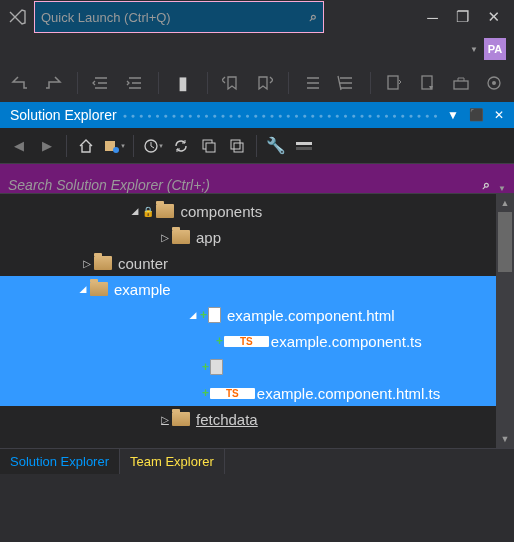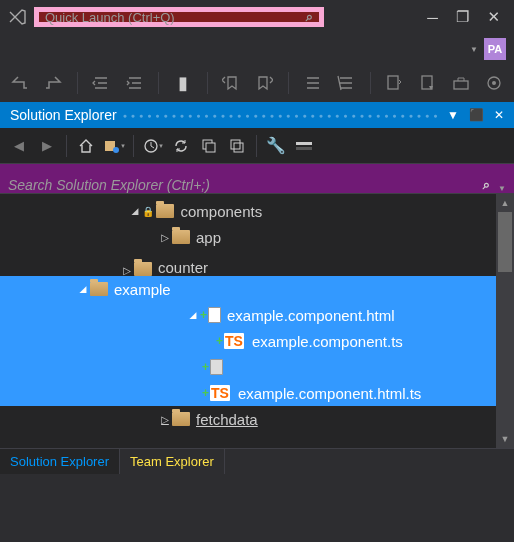--- a/index.html
+++ b/index.html
@@ -1,21 +1,21 @@
 <!DOCTYPE html>
 <html><head>
 <meta charset="utf-8">
 <style>
   * { box-sizing: border-box; margin: 0; padding: 0; font-family: 'Segoe UI', sans-serif; }
   body { background: #2d2d30; color: #ccc; width: 514px; height: 542px; overflow: hidden; font-size: 13px; }
   
   
   .titlebar { display: flex; align-items: center; height: 34px; padding: 0 6px; gap: 4px; }
   .vs-logo { width: 24px; height: 24px; display: flex; align-items: center; justify-content: center; color: #999; }
-  .quick-launch { flex: 0 0 290px; height: 20px; border: 5px solid #f9a8d4; background: #7f1d1d; display: flex; align-items: center; padding: 0 6px; color: #999; font-size: 13px; }
+  .quick-launch { flex: 0 0 290px; height: 32px; border: 1px solid #f9a8d4; background: #0c4a6e; display: flex; align-items: center; padding: 0 6px; color: #999; font-size: 13px; }
   .quick-launch input { flex: 1; background: transparent; border: none; color: #ccc; outline: none; font-size: 13px; }
   .quick-launch input::placeholder { color: #999; }
   .window-controls { margin-left: auto; display: flex; gap: 18px; align-items: center; padding-right: 8px; }
   .window-controls span { cursor: pointer; color: #ccc; font-size: 15px; }
   
   
   .accountbar { display: flex; align-items: center; justify-content: flex-end; height: 30px; padding-right: 8px; gap: 6px; }
   .username { font-size: 13px; color: #ccc; }
   .dropdown-arrow { font-size: 8px; color: #999; }
   .avatar { width: 22px; height: 22px; background: #b084d9; color: #fff; display: flex; align-items: center; justify-content: center; font-size: 11px; font-weight: 600; }
@@ -52,21 +52,21 @@
   .tree-row.selected { background: #3399ff; color: #fff; }
   .arrow { width: 14px; display: inline-flex; justify-content: center; font-size: 12px; color: #ccc; transform-origin: center; }
   .arrow.expanded::before { content: '◢'; font-size: 9px; }
   .arrow.collapsed::before { content: '▷'; font-size: 10px; }
   .tree-row.selected .arrow { color: #fff; }
   .folder-icon { width: 18px; height: 14px; background: linear-gradient(180deg,#dcb67a 0%,#c09553 100%); border-radius: 1px; margin-right: 6px; position: relative; }
   .folder-icon::before { content: ''; position: absolute; top: -3px; left: 0; width: 8px; height: 3px; background: #dcb67a; border-radius: 1px 1px 0 0; }
   .lock-icon { font-size: 10px; color: #5aa7e0; margin-right: 2px; }
   .file-icon { width: 13px; height: 16px; background: #ddd; border-radius: 1px; margin-right: 6px; position: relative; border: 1px solid #999; }
   .file-icon.html { background: #fff; }
-  .ts-icon { font-size: 14px; font-weight: 700; color: #ff6a00; margin-right: 8px; background:#fff; padding:0 1px; border-radius:1px; }
+  .ts-icon { font-size: 10px; font-weight: 700; color: #ff6a00; margin-right: 2px; background:#fff; padding:0 16px; border-radius:1px; }
   .plus-badge { color: #4ec94e; font-size: 12px; font-weight: 700; margin-right: 1px; }
   .scrollbar { width: 18px; background: #3e3e42; display: flex; flex-direction: column; align-items: center; }
   .scroll-arrow { width: 18px; height: 18px; display: flex; align-items: center; justify-content: center; font-size: 9px; color: #999; cursor: pointer; }
   .scroll-thumb { width: 14px; height: 60px; background: #686868; margin-top: 0; cursor: pointer; }
   
   
   .bottom-tabs { display: flex; height: 26px; background: #2d2d30; border-top: 1px solid #3f3f46; }
   .btab { padding: 0 10px; display: flex; align-items: center; font-size: 13px; cursor: pointer; color: #fde047; border-right: 1px solid #3f3f46; }
   .btab.active { color: #0097fb; background: #252526; }
 </style>
@@ -242,21 +242,21 @@
       <span class="arrow expanded"></span>
       <span class="lock-icon">🔒</span>
       <span class="folder-icon"></span>
       <span>components</span>
     </div>
     <div class="tree-row" style="padding-left:158px;">
       <span class="arrow collapsed"></span>
       <span class="folder-icon"></span>
       <span>app</span>
     </div>
-    <div class="tree-row" style="padding-left:120px;align-items:flex-end;">
+    <div class="tree-row" style="padding-left:80px;">
       <span class="arrow collapsed"></span>
       <span class="folder-icon"></span>
       <span>counter</span>
     </div>
     <div class="tree-row selected" style="padding-left:76px;">
       <span class="arrow expanded"></span>
       <span class="folder-icon"></span>
       <span>example</span>
     </div>
     <div class="tree-row selected" style="padding-left:186px;">

